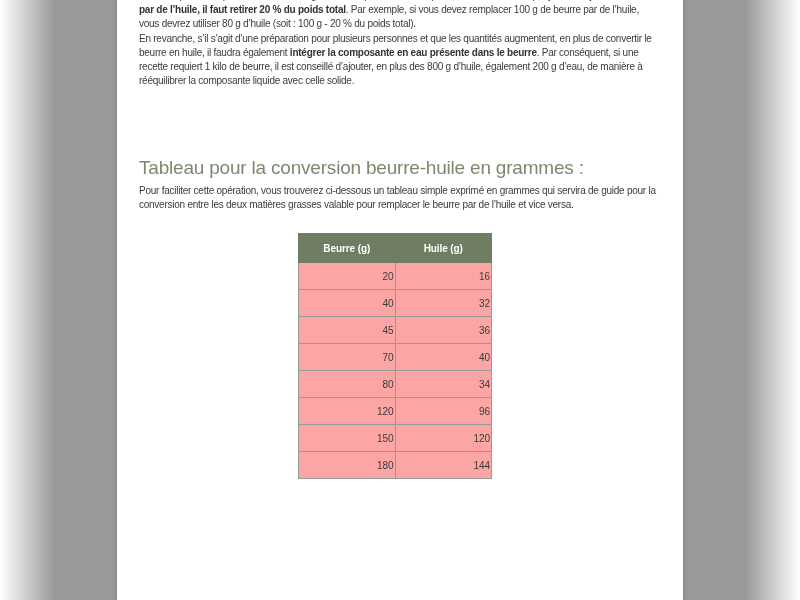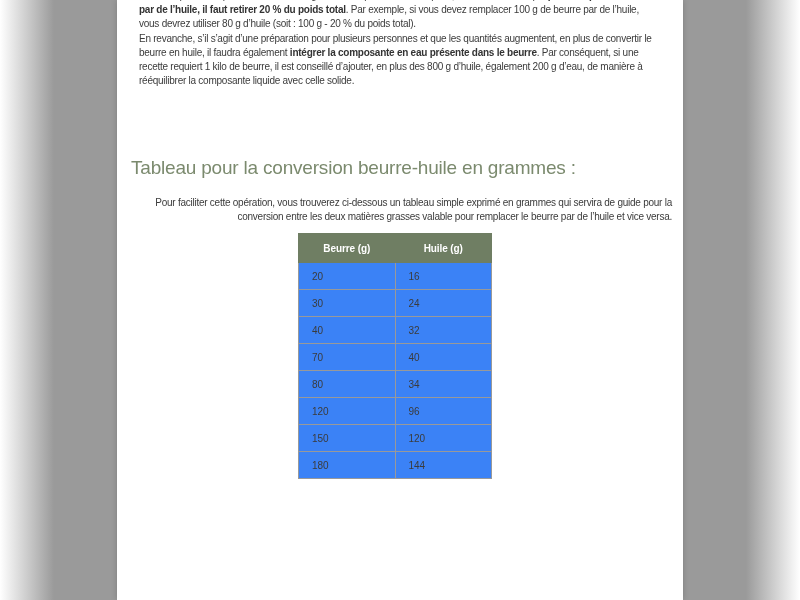--- a/index.html
+++ b/index.html
@@ -16,52 +16,51 @@
     overflow: hidden;
   }
   .body-text {
     position: absolute; left: 22px; top: -11px; width: 521px;
     font-size: 10px; line-height: 14.2px; letter-spacing: -0.25px;
     color: #3b3b3b;
   }
   .body-text p { margin: 0; }
   .body-text strong { font-weight: 700; color: #333333; }
   .section-heading {
-    position: absolute; left: 14px; top: 156px; width: 521px;
+    position: absolute; left: 22px; top: 156px; width: 521px;
     margin: 0;
     font-size: 19px; line-height: 24px; font-weight: 400;
     letter-spacing: -0.2px;
     color: #7b8a6e;
   }
   .intro-text {
     position: absolute; left: 22px; top: 184px; width: 521px;
-    margin: 12px;
+    margin: 0;
     font-size: 10px; line-height: 14.2px; letter-spacing: -0.25px;
     color: #3b3b3b;
-    text-align: right;
   }
   table.conversion {
     position: absolute; left: 181px; top: 233px;
     width: 194px;
     border-collapse: collapse;
     table-layout: fixed;
   }
   table.conversion th {
     background: #6f7e63;
     color: #ffffff;
     font-size: 10px; font-weight: 600;
     height: 26px;
     border: 1px solid #6f7e63;
     letter-spacing: -0.1px;
   }
   table.conversion td {
     height: 24px;
     border: 1px solid #999999;
-    background: #3b82f6;
-    text-align: left;
+    background: #fca5a5;
+    text-align: right;
     vertical-align: middle;
     font-size: 10px;
     color: #3b3b3b;
     letter-spacing: -0.1px;
     padding-left: 13px;
   }
 </style>
 </head>
 <body>
 
@@ -82,26 +81,26 @@
         <th>Beurre (g)</th>
         <th>Huile (g)</th>
       </tr>
     </thead>
     <tbody>
         <tr>
           <td>20</td>
           <td>16</td>
         </tr>
         <tr>
-          <td>30</td>
-          <td>24</td>
+          <td>40</td>
+          <td>32</td>
         </tr>
         <tr>
-          <td>40</td>
-          <td>32</td>
+          <td>45</td>
+          <td>36</td>
         </tr>
         <tr>
           <td>70</td>
           <td>40</td>
         </tr>
         <tr>
           <td>80</td>
           <td>34</td>
         </tr>
         <tr>

